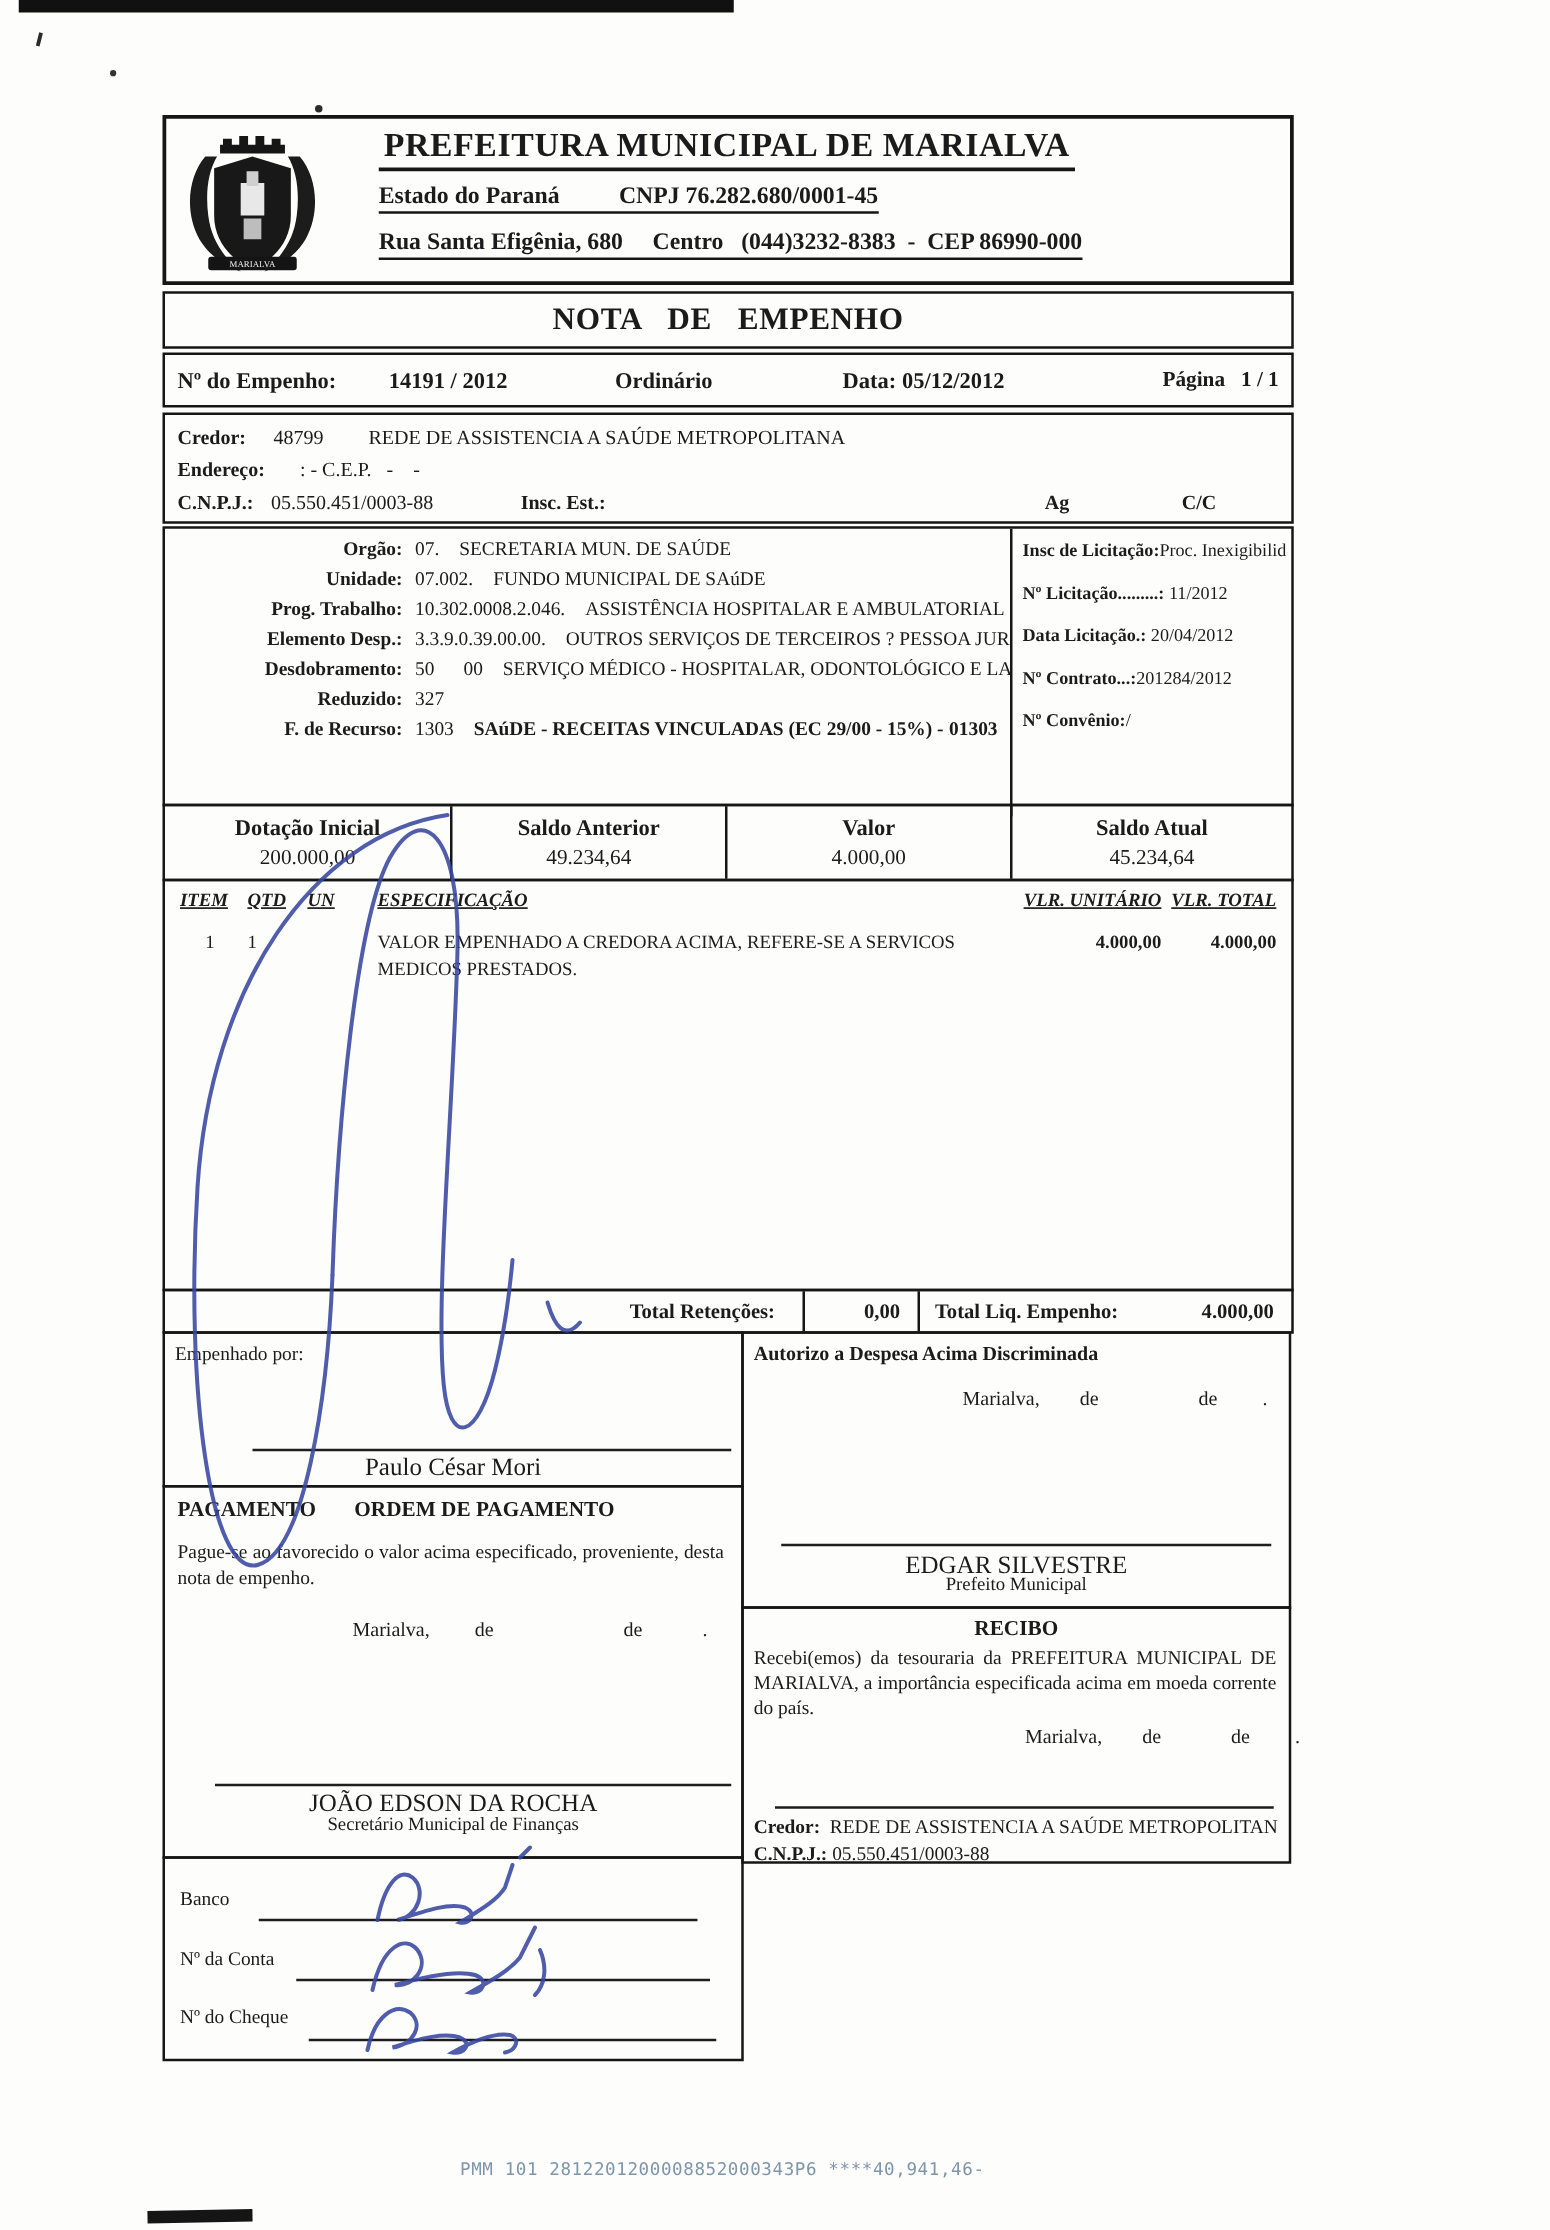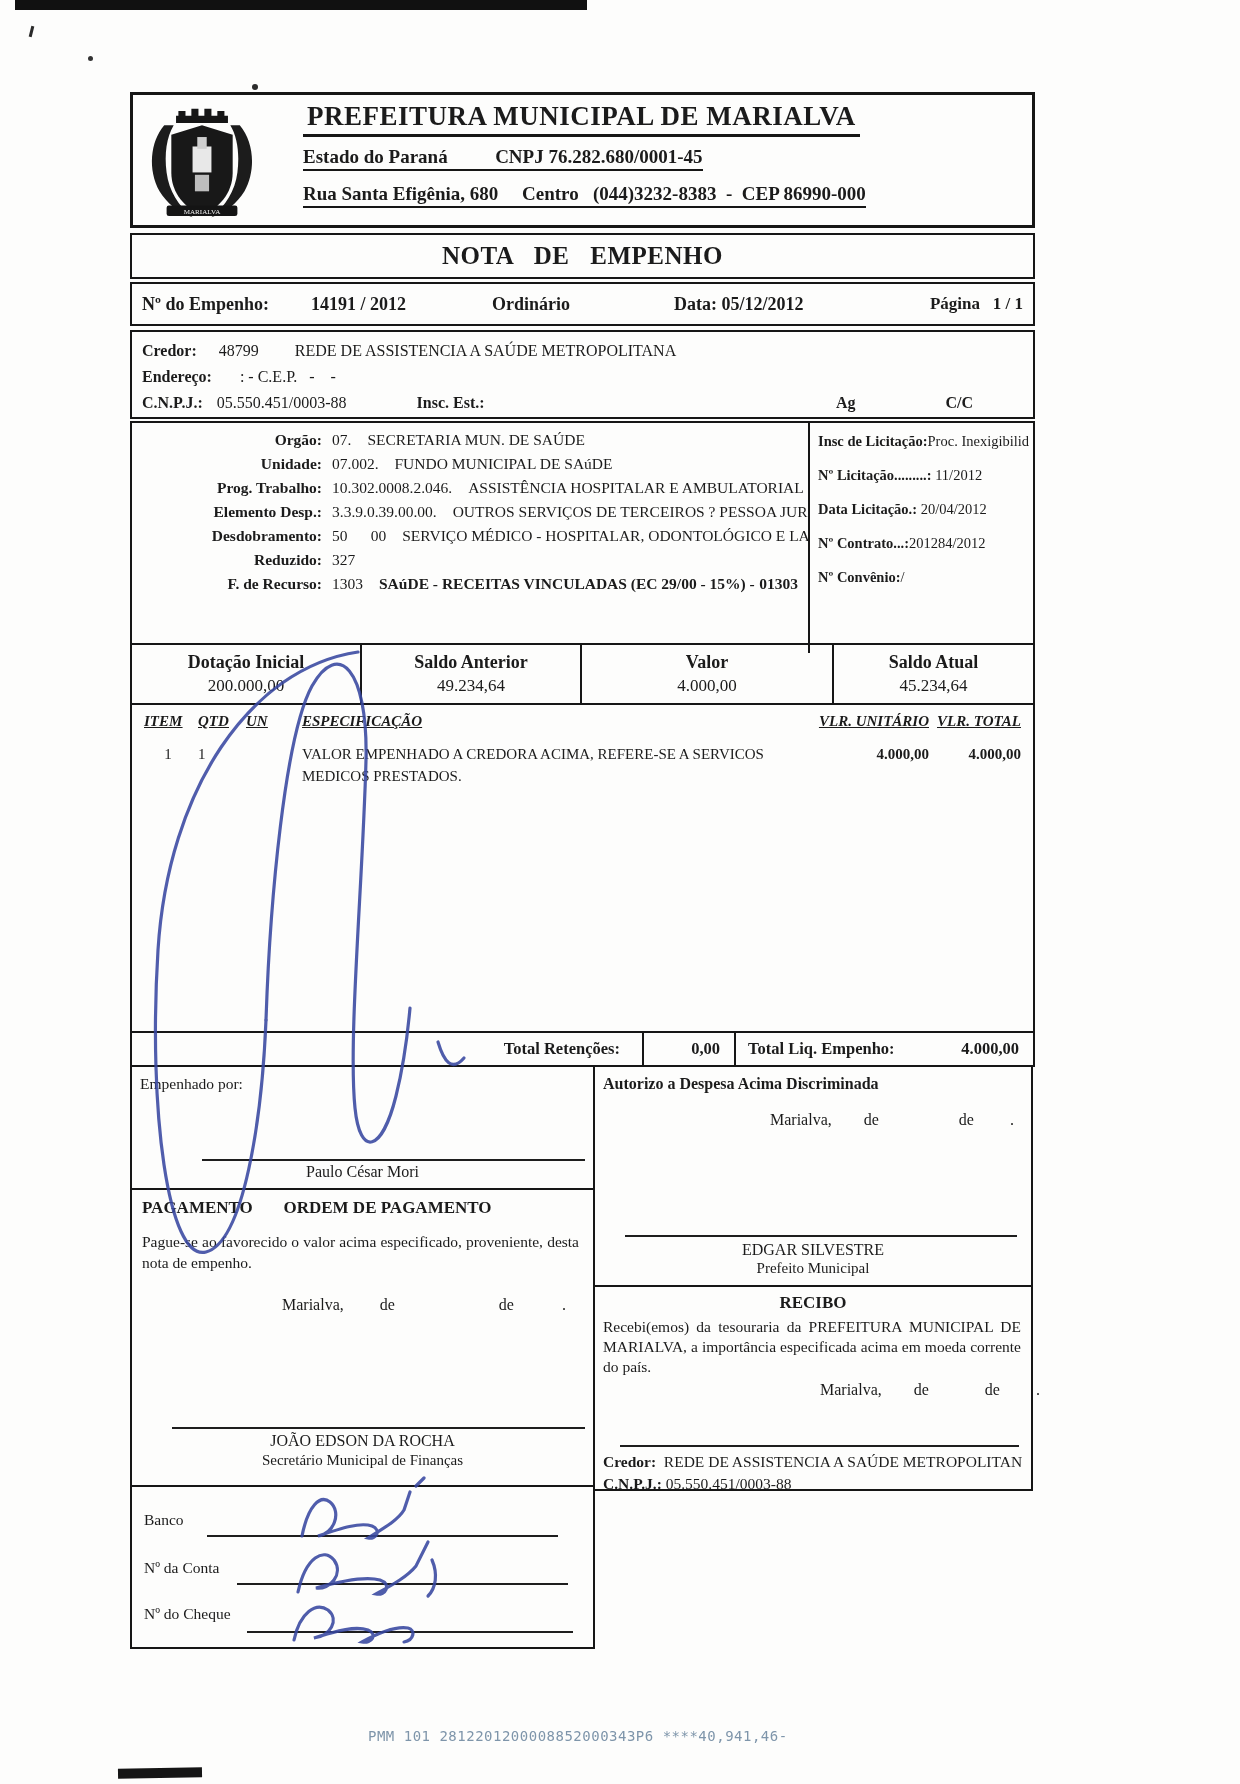--- a/index.html
+++ b/index.html
@@ -86,21 +86,21 @@
   .t-right{flex:1;border-left:2px solid #161616;display:flex;align-items:center;padding:0 14px 0 12px;box-sizing:border-box;}
   .t-liq-val{margin-left:auto;}
 
   
   .bottom{display:flex;margin-top:-2px;}
   .bcol-left{width:465px;flex:none;border-radius:19px;}
   .bcol-right{width:440px;flex:none;margin-left:-2px;}
   .bbox{position:relative;border:2px solid #161616;box-sizing:border-box;}
   .bbox + .bbox{margin-top:-2px;}
   .sigline{position:absolute;border-bottom:2px solid #1e1e1e;height:0;}
-  .signame{position:absolute;left:0;right:0;text-align:center;font-size:16px;}
+  .signame{position:absolute;left:0;right:0;text-align:center;font-size:20px;}
   .sigrole{position:absolute;left:0;right:0;text-align:center;font-size:15px;}
 
   .empenhado-box{height:125px;}
   .emp-por{position:absolute;left:8px;top:8px;font-size:15.5px;}
   .pagamento-box{height:299px;}
   .pag-title{position:absolute;left:10px;top:8px;font-size:17px;font-weight:bold;}
   .ordem-title{position:absolute;left:110px;right:60px;top:8px;text-align:center;font-size:17px;font-weight:bold;}
   .pag-text{position:absolute;left:10px;right:14px;top:42px;font-size:15.5px;text-align:justify;line-height:1.35;}
   .pag-date{position:absolute;left:150px;top:106px;font-size:16px;white-space:pre;}
   .banco-box{height:164px;font-size:15.5px;}
@@ -244,21 +244,21 @@
 
     <div class="sec amounts-row">
       <div class="am-cell" style="width:228px">
         <div class="am-h">Dotação Inicial</div>
         <div class="am-v">200.000,00</div>
       </div>
       <div class="am-cell" style="width:220px">
         <div class="am-h">Saldo Anterior</div>
         <div class="am-v">49.234,64</div>
       </div>
-      <div class="am-cell" style="width:252px">
+      <div class="am-cell" style="width:228px">
         <div class="am-h">Valor</div>
         <div class="am-v">4.000,00</div>
       </div>
       <div class="am-cell" style="flex:1">
         <div class="am-h">Saldo Atual</div>
         <div class="am-v">45.234,64</div>
       </div>
     </div>
 
     <div class="sec items-sec">

